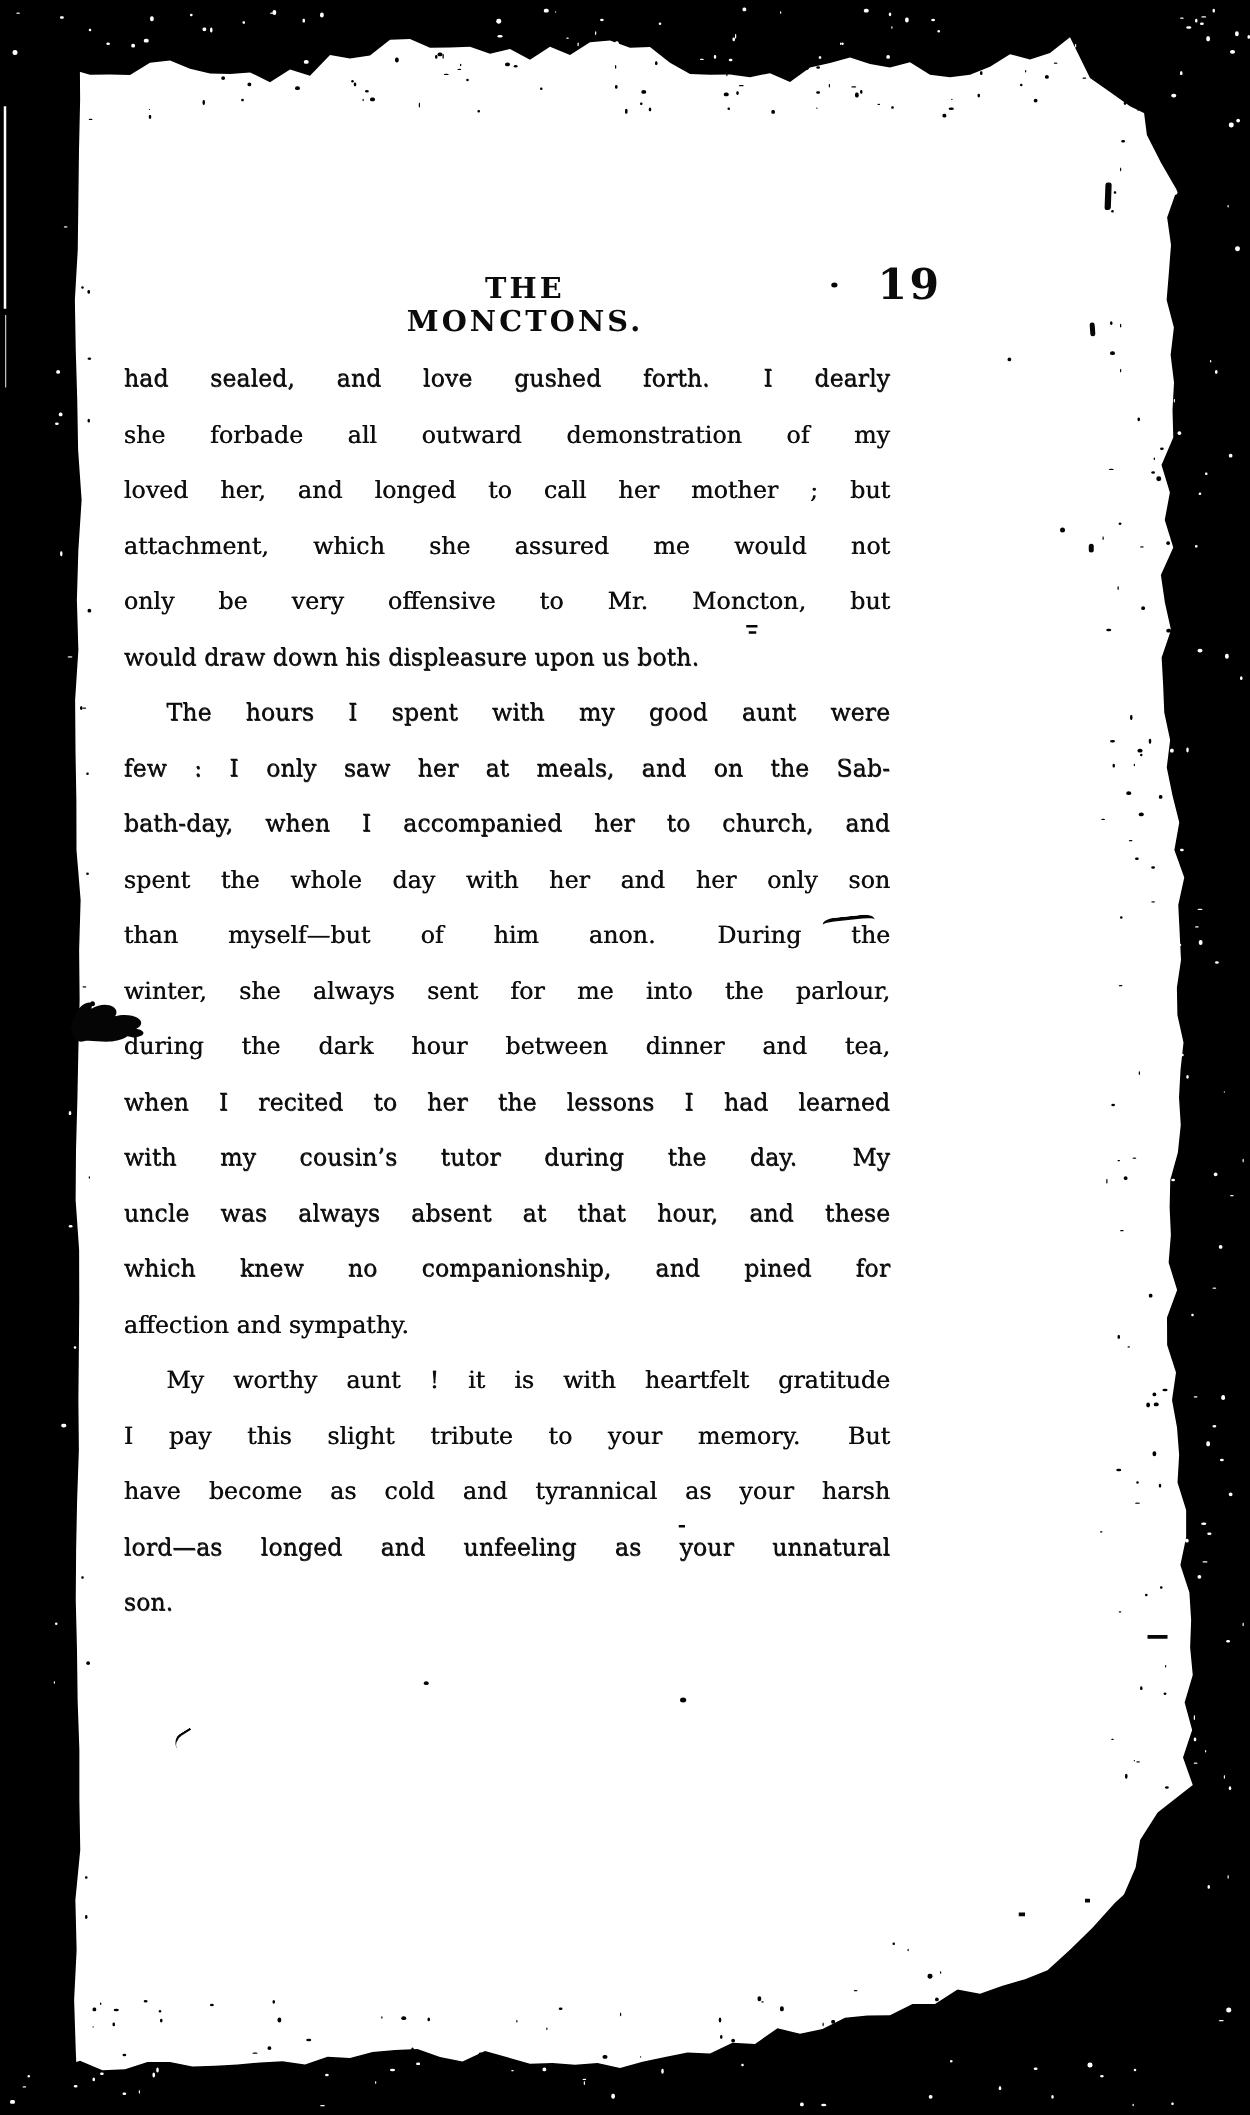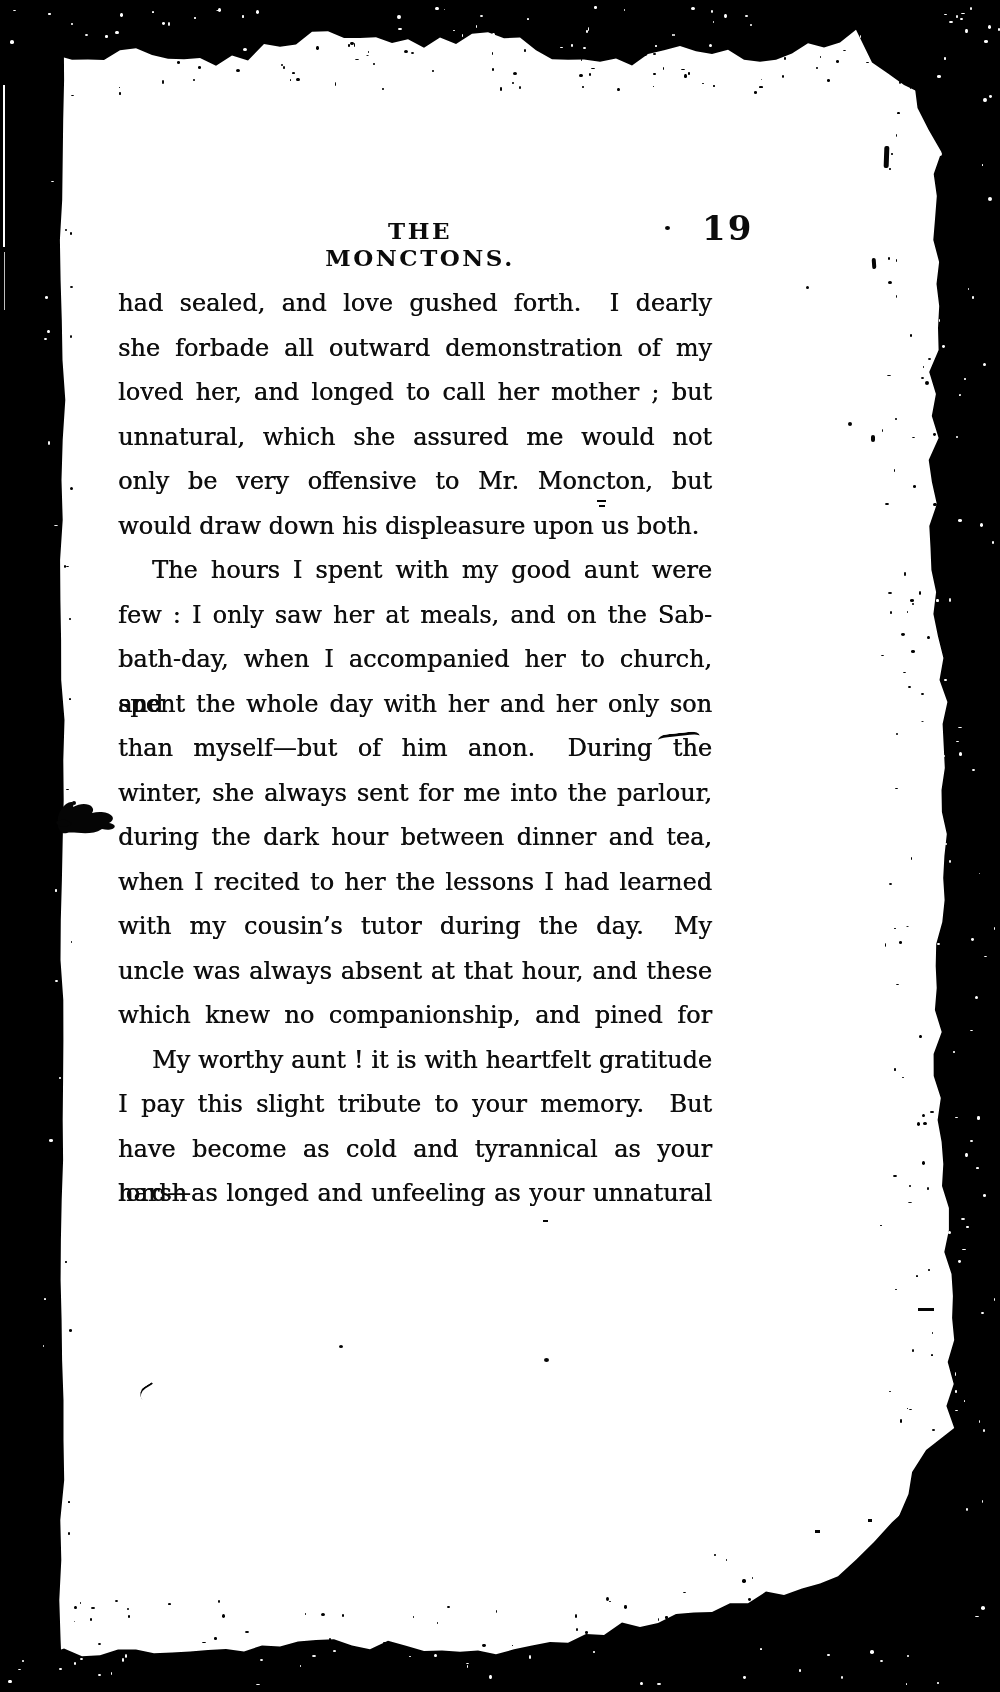--- a/index.html
+++ b/index.html
@@ -7,22 +7,22 @@
          font-family:"DejaVu Serif","Liberation Serif",serif;}
   #paper{position:absolute;left:40px;top:26px;width:916px;height:1638px;background:#ffffff;
          border-radius:6px 34px 60px 10px;z-index:1;}
   
   #running-title{position:absolute;left:290px;top:217px;width:260px;text-align:center;
       font-size:23px;font-weight:bold;letter-spacing:2.5px;word-spacing:9px;color:#0b0b0b;z-index:2;}
   #page-number{position:absolute;left:702px;top:208px;font-size:34px;font-weight:bold;
       letter-spacing:2px;color:#0b0b0b;z-index:2;}
   
   #body-text{position:absolute;left:99px;top:281px;width:613px;z-index:2;color:#0d0d0d;}
-  .line{font-size:24px;line-height:44.5px;height:44.5px;text-align:justify;text-align-last:justify;
-        text-justify:inter-word;text-shadow:0.4px 0.4px 0 rgba(0,0,0,.85);overflow:visible;margin-left:19px;}
+  .line{font-size:19px;line-height:44.5px;height:44.5px;text-align:justify;text-align-last:justify;
+        text-justify:inter-word;text-shadow:0.4px 0.4px 0 rgba(0,0,0,.85);overflow:visible;}
   .line.last{text-align-last:left;}
   .line.indent{padding-left:34px;}
   
   .band{position:absolute;left:0;top:0;width:1000px;height:1692px;background:#000;z-index:3;}
   
   .speck{position:absolute;border-radius:50%;z-index:4;}
   .mark{position:absolute;background:#050505;z-index:4;}
   #stray-one{left:884px;top:146px;width:5px;height:22px;border-radius:2px;transform:rotate(2deg);}
   #header-dot{left:665px;top:226px;width:5px;height:4px;border-radius:50%;}
   #margin-tick-a{left:872px;top:258px;width:4px;height:11px;border-radius:2px;transform:rotate(-4deg);}
@@ -51,38 +51,40 @@
 <div id="stage">
   <div id="paper"></div>
 
   <div id="running-title">THE MONCTONS.</div>
   <div id="page-number">19</div>
 
   <div id="body-text">
       <div class="line">had sealed, and love gushed forth.  I dearly</div>
       <div class="line">she forbade all outward demonstration of my</div>
       <div class="line">loved her, and longed to call her mother ; but</div>
-      <div class="line">unnatural, which she assured me would not</div>
+      <div class="line">attachment, which she assured me would not</div>
       <div class="line">only be very offensive to Mr. Moncton, but</div>
       <div class="line last">would draw down his displeasure upon us both.</div>
       <div class="line indent">The hours I spent with my good aunt were</div>
       <div class="line">few : I only saw her at meals, and on the Sab-</div>
       <div class="line">bath-day, when I accompanied her to church, and</div>
       <div class="line">spent the whole day with her and her only son</div>
       <div class="line">than myself—but of him anon.  During the</div>
       <div class="line">winter, she always sent for me into the parlour,</div>
       <div class="line">during the dark hour between dinner and tea,</div>
       <div class="line">when I recited to her the lessons I had learned</div>
       <div class="line">with my cousin’s tutor during the day.  My</div>
       <div class="line">uncle was always absent at that hour, and these</div>
       <div class="line">which knew no companionship, and pined for</div>
+      <div class="line last">affection and sympathy.</div>
       <div class="line indent">My worthy aunt ! it is with heartfelt gratitude</div>
       <div class="line">I pay this slight tribute to your memory.  But</div>
       <div class="line">have become as cold and tyrannical as your harsh</div>
       <div class="line">lord—as longed and unfeeling as your unnatural</div>
+      <div class="line last">son.</div>
     </div>
 
   <div class="band" id="band-top" style="clip-path: polygon(0px 0px, 1000px 0px, 1000px 150px, 1000px 144.6px, 984px 136.3px, 968px 127.1px, 952px 110.1px, 936px 103.5px, 920px 92.8px, 904px 85px, 888px 73.6px, 872px 62.4px, 856px 29.7px, 840px 42.4px, 824px 47.6px, 808px 43.3px, 792px 53.4px, 776px 59.8px, 760px 61.7px, 744px 59.7px, 728px 49.7px, 712px 54px, 696px 51.2px, 680px 46px, 664px 50.3px, 648px 54px, 632px 65.5px, 616px 58.5px, 600px 61.7px, 584px 59.6px, 568px 59.7px, 552px 59.2px, 536px 50.2px, 520px 37.5px, 504px 38.2px, 488px 32.3px, 472px 33.7px, 456px 43.9px, 440px 37.4px, 424px 47.8px, 408px 39.2px, 392px 43px, 376px 37.3px, 360px 38px, 344px 38.1px, 328px 31.2px, 312px 31.8px, 296px 44.4px, 280px 46.7px, 264px 44px, 248px 60.5px, 232px 55.5px, 216px 65.8px, 200px 57.9px, 184px 59.2px, 168px 58.7px, 152px 54.9px, 136px 48.3px, 120px 50.2px, 104px 60px, 88px 59.6px, 72px 59.7px, 56px 55.2px, 40px 55.2px, 24px 57.7px, 8px 62.5px);"></div>
   <div class="band" id="band-right" style="clip-path: polygon(1000px 0px, 1000px 1692px, 807.8px 1692px, 808.7px 1670px, 828.1px 1648px, 841.9px 1626px, 852.8px 1604px, 862.2px 1582px, 879.8px 1560px, 885.9px 1538px, 899px 1516px, 908.5px 1494px, 912.1px 1472px, 926.1px 1450px, 954.2px 1428px, 946.4px 1406px, 953.7px 1384px, 947.7px 1362px, 954.2px 1340px, 952.1px 1318px, 952.9px 1296px, 951.5px 1274px, 944.3px 1252px, 948.9px 1230px, 948.9px 1208px, 942px 1186px, 943.3px 1164px, 941.6px 1142px, 937.6px 1120px, 940.8px 1098px, 933.7px 1076px, 933.6px 1054px, 941.7px 1032px, 934.9px 1010px, 936.7px 988px, 935.7px 966px, 936.2px 944px, 942.3px 922px, 944.6px 900px, 943.2px 878px, 944.4px 856px, 946.8px 834px, 941.9px 812px, 941.5px 790px, 944.8px 768px, 943.7px 746px, 942.6px 724px, 947.4px 702px, 939.5px 680px, 943.4px 658px, 937.9px 636px, 933.4px 614px, 936.1px 592px, 931.4px 570px, 930.5px 548px, 929.3px 526px, 936.8px 504px, 931.9px 482px, 928.7px 460px, 938.6px 438px, 931.8px 416px, 935.9px 394px, 929.2px 372px, 938.6px 350px, 938px 328px, 939.2px 306px, 936.5px 284px, 939.1px 262px, 933.3px 240px, 935.1px 218px, 936.8px 196px, 933.7px 174px, 941.4px 152px, 928.7px 130px, 917.5px 108px, 914.7px 86px, 896.9px 64px, 888.1px 42px, 886px 20px);"></div>
   <div class="band" id="band-bottom" style="clip-path: polygon(0px 1692px, 1000px 1692px, 1000px 1400px, 1000px 1409.8px, 982px 1435px, 964px 1446.9px, 946px 1469.9px, 928px 1488.4px, 910px 1505.7px, 892px 1522.2px, 874px 1542.1px, 856px 1559.7px, 838px 1576.2px, 820px 1583.4px, 802px 1588.5px, 784px 1594.9px, 766px 1591.6px, 748px 1603.2px, 730px 1603.2px, 712px 1612.1px, 694px 1612.4px, 676px 1614.1px, 658px 1623.1px, 640px 1626.9px, 622px 1622.6px, 604px 1635.1px, 586px 1634.1px, 568px 1642.8px, 550px 1642px, 532px 1645.5px, 514px 1649.3px, 496px 1654.3px, 478px 1650.4px, 460px 1651.8px, 442px 1650.4px, 424px 1650.9px, 406px 1645.8px, 388px 1640.7px, 370px 1649.2px, 352px 1645.6px, 334px 1639.2px, 316px 1639.9px, 298px 1641.6px, 280px 1646.4px, 262px 1645.4px, 244px 1651.5px, 226px 1648.9px, 208px 1649.9px, 190px 1651.6px, 172px 1652.5px, 154px 1653.2px, 136px 1649.6px, 118px 1649.5px, 100px 1655.3px, 82px 1656.2px, 64px 1648.6px, 46px 1654.7px, 28px 1647px, 10px 1644.2px);"></div>
   <div class="band" id="band-left" style="clip-path: polygon(0px 0px, 62.7px 0px, 63.8px 40px, 64.1px 80px, 63.2px 120px, 62.7px 160px, 62.2px 200px, 59.9px 240px, 60.6px 280px, 61.8px 320px, 62.5px 360px, 65.3px 400px, 62.7px 440px, 61.5px 480px, 62.7px 520px, 60.1px 560px, 60.4px 600px, 61.1px 640px, 61.2px 680px, 64.5px 720px, 63.3px 760px, 63.7px 800px, 62.7px 840px, 61.9px 880px, 60.8px 920px, 60.5px 960px, 63.3px 1000px, 63.4px 1040px, 63.1px 1080px, 62.7px 1120px, 63.1px 1160px, 61.7px 1200px, 60.9px 1240px, 60.6px 1280px, 61.6px 1320px, 62.1px 1360px, 63.5px 1400px, 63.5px 1440px, 64.2px 1480px, 60.3px 1520px, 61.3px 1560px, 59.3px 1600px, 60.6px 1640px, 62.3px 1680px, 0px 1692px);"></div>
 
   <div class="mark" id="stray-one"></div>
   <div class="mark" id="header-dot"></div>
   <div class="mark" id="margin-tick-a"></div>

